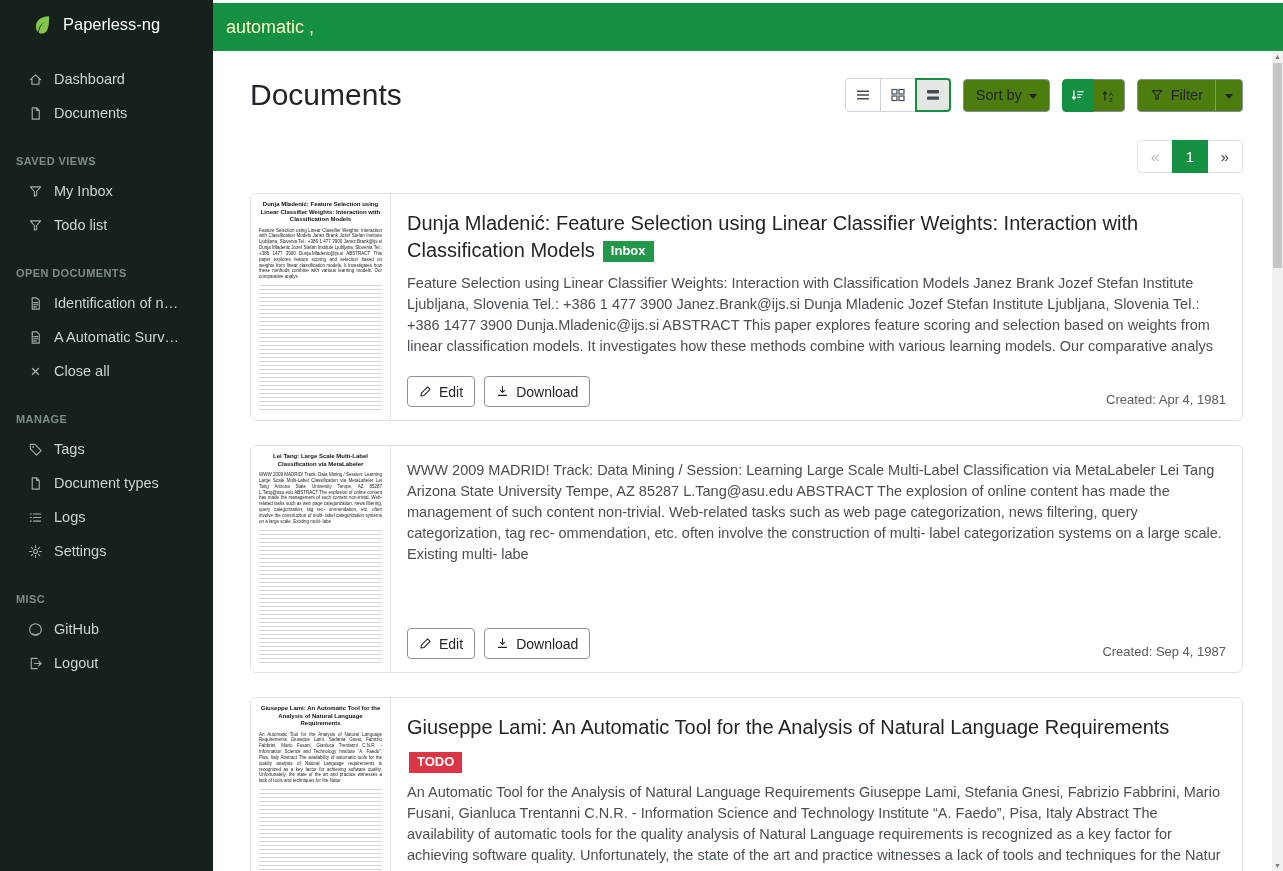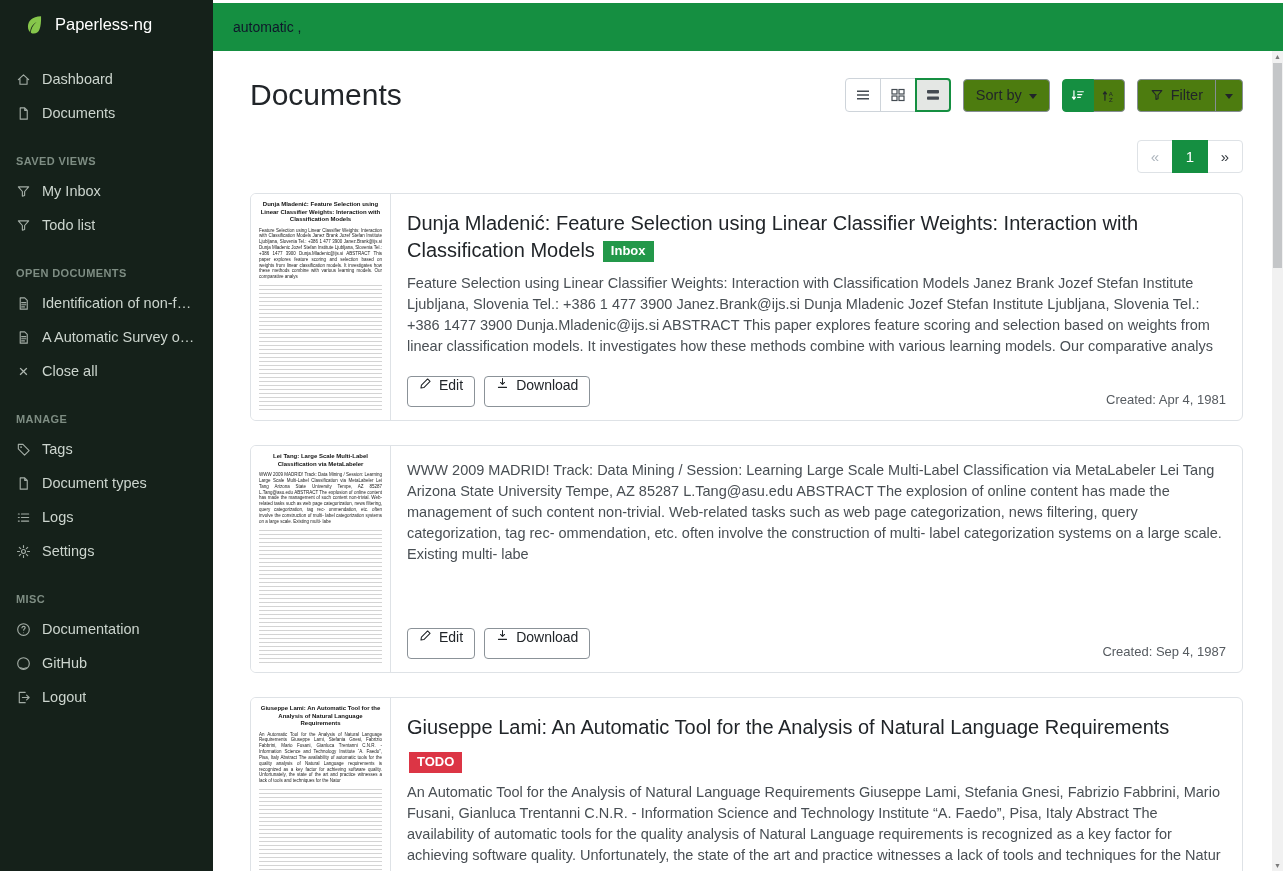--- a/index.html
+++ b/index.html
@@ -14,47 +14,47 @@
 
   
   .sidebar {
     width:213px; flex:none; height:100%;
     background:#15211a;
     color:#ccd5ce;
     overflow:hidden;
   }
   .brand {
     height:48px; display:flex; align-items:center; gap:10px;
-    padding:0 24px; color:#fff; font-size:16.5px; cursor:pointer;
+    padding:0 32px; color:#fff; font-size:16.5px; cursor:pointer;
   }
   .side-nav { padding-top:14px; }
   .side-item {
     display:flex; align-items:center; gap:11px;
-    padding:9px 16px; font-size:14.5px; color:#ccd5ce; cursor:pointer;
+    padding:9px 28px; font-size:14.5px; color:#ccd5ce; cursor:pointer;
     white-space:nowrap; overflow:hidden;
   }
   .side-item svg { flex:none; opacity:.78; }
   .side-item .label { overflow:hidden; text-overflow:ellipsis; }
   .side-title {
     padding:25px 16px 7px; font-size:11px; font-weight:bold;
     letter-spacing:.4px; color:#7e8d83;
   }
   .x-glyph { font-size:17px; line-height:11px; width:15px; text-align:center; opacity:.85; }
 
   
   .main { flex:1; display:flex; flex-direction:column; min-width:0; background:#fff; }
   .topbar {
     height:51px; flex:none; background:#158f41;
     border-top:3px solid #fff;
     display:flex; align-items:center;
   }
   .search-input {
     background:transparent; border:none; outline:none;
-    color:#0f172a; font-size:14px; width:70%;
-    padding:0 0 0 20px; font-family:inherit;
+    color:#fef9c3; font-size:18px; width:70%;
+    padding:0 0 0 13px; font-family:inherit;
   }
 
   .content { flex:1; overflow:hidden; padding:26px 40px 0 37px; position:relative; }
 
   .page-head { display:flex; align-items:center; justify-content:space-between; }
   .page-title { font-size:30px; font-weight:400; color:#212529; margin:0; line-height:1.2; }
 
   .controls { display:flex; align-items:center; gap:12px; }
   .btn-group { display:inline-flex; }
 
@@ -127,21 +127,21 @@
     display:inline-block; font-size:13px; font-weight:bold; color:#fff;
     padding:3px 8px; border-radius:0; margin-left:8px; vertical-align:2px;
     cursor:pointer; line-height:1.15;
   }
   .badge-row { margin:2px 0 9px; }
   .badge-row .badge { margin-left:2px; }
   .card-excerpt { font-size:14.5px; color:#494f54; line-height:1.45; }
   .card-footer { margin-top:auto; display:flex; align-items:flex-end; justify-content:space-between; padding-top:14px; }
   .footer-btns { display:flex; gap:9px; }
   .sbtn {
-    display:inline-flex; gap:7px;
+    display:inline-flex; align-items:center; gap:7px;
     height:31px; padding:0 11px; background:#fff;
     border:1px solid #8b9298; border-radius:4px;
     font-size:14px; color:#212529; cursor:pointer; font-family:inherit;
   }
   .created { font-size:13px; color:#565b60; white-space:nowrap; }
 
   
   .scrollbar {
     position:fixed; right:0; top:51px; bottom:0; width:11px;
     background:#f1f1f1; z-index:50;
@@ -238,28 +238,20 @@
     </div>
     <div class="side-item">
       <svg width="15" height="15" viewBox="0 0 16 16" fill="none" stroke="currentColor" stroke-width="1.2" stroke-linecap="round" stroke-linejoin="round">
           <circle cx="8" cy="8" r="2.1"></circle>
           <path d="M8 1.6v2.1M8 12.3v2.1M1.6 8h2.1M12.3 8h2.1M3.5 3.5l1.5 1.5M11 11l1.5 1.5M12.5 3.5 11 5M5 11l-1.5 1.5"></path>
         </svg>
       <span class="label">Settings</span>
     </div>
 
     <div class="side-title">MISC</div>
-    <div class="side-item">
-      <svg width="15" height="15" viewBox="0 0 16 16" fill="none" stroke="currentColor" stroke-width="1.2" stroke-linecap="round" stroke-linejoin="round">
-          <circle cx="8" cy="8" r="6.2"></circle>
-          <path d="M6.3 6.2c.2-1 .9-1.6 1.8-1.6 1 0 1.7.7 1.7 1.5 0 1.2-1.6 1.4-1.6 2.6"></path>
-          <circle cx="8.1" cy="11.4" r=".5" fill="currentColor" stroke="none"></circle>
-        </svg>
-      <span class="label">Documentation</span>
-    </div>
     <div class="side-item">
       <svg width="15" height="15" viewBox="0 0 16 16" fill="none" stroke="currentColor" stroke-width="1.2" stroke-linecap="round" stroke-linejoin="round">
           <circle cx="8" cy="8" r="6.2"></circle>
           <path d="M5 12.6c2 .9 4 .9 6 0"></path>
         </svg>
       <span class="label">GitHub</span>
     </div>
     <div class="side-item">
       <svg width="15" height="15" viewBox="0 0 16 16" fill="none" stroke="currentColor" stroke-width="1.2" stroke-linecap="round" stroke-linejoin="round">
           <path d="M9.8 2.5H3.5v11h6.3M6.8 8h7M11.3 5.4 14 8l-2.7 2.6"></path>

